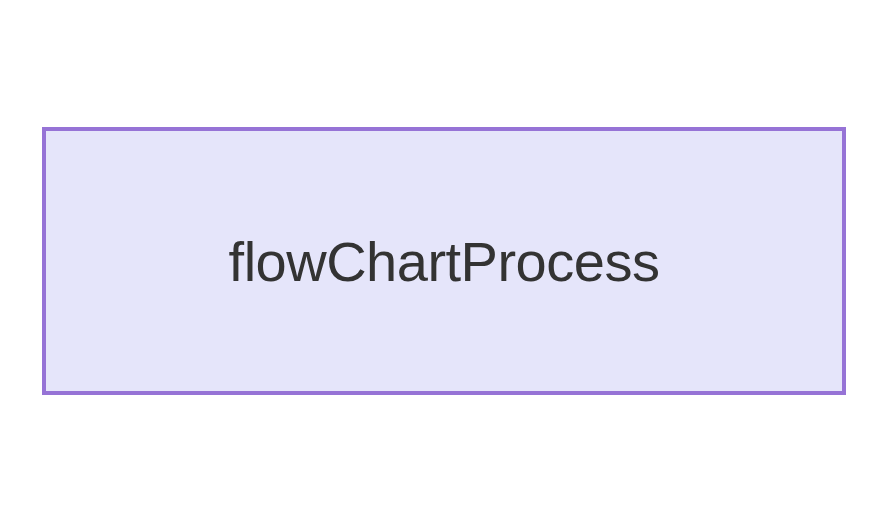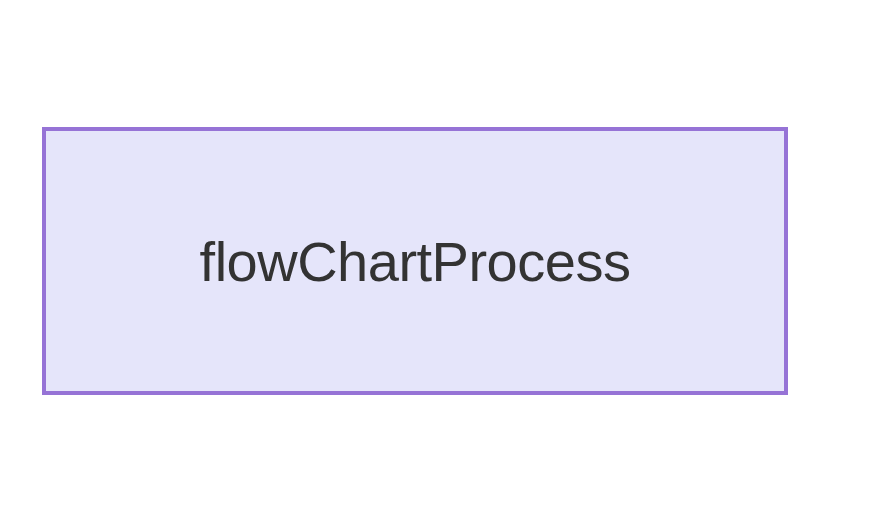--- a/index.html
+++ b/index.html
@@ -11,21 +11,21 @@
       width: 885px;
       height: 523px;
       background: #ffffff;
       position: relative;
       font-family: "Segoe UI", "Trebuchet MS", "Lucida Sans Unicode", Arial, sans-serif;
     }
     .process-box {
       position: absolute;
       left: 42px;
       top: 127px;
-      width: 746px;
+      width: 804px;
       height: 268px;
       background: #e5e5fa;
       border: 4px solid #9673d6;
       display: flex;
       align-items: center;
       justify-content: center;
     }
     .process-label {
       font-size: 56px;
       color: #333333;

